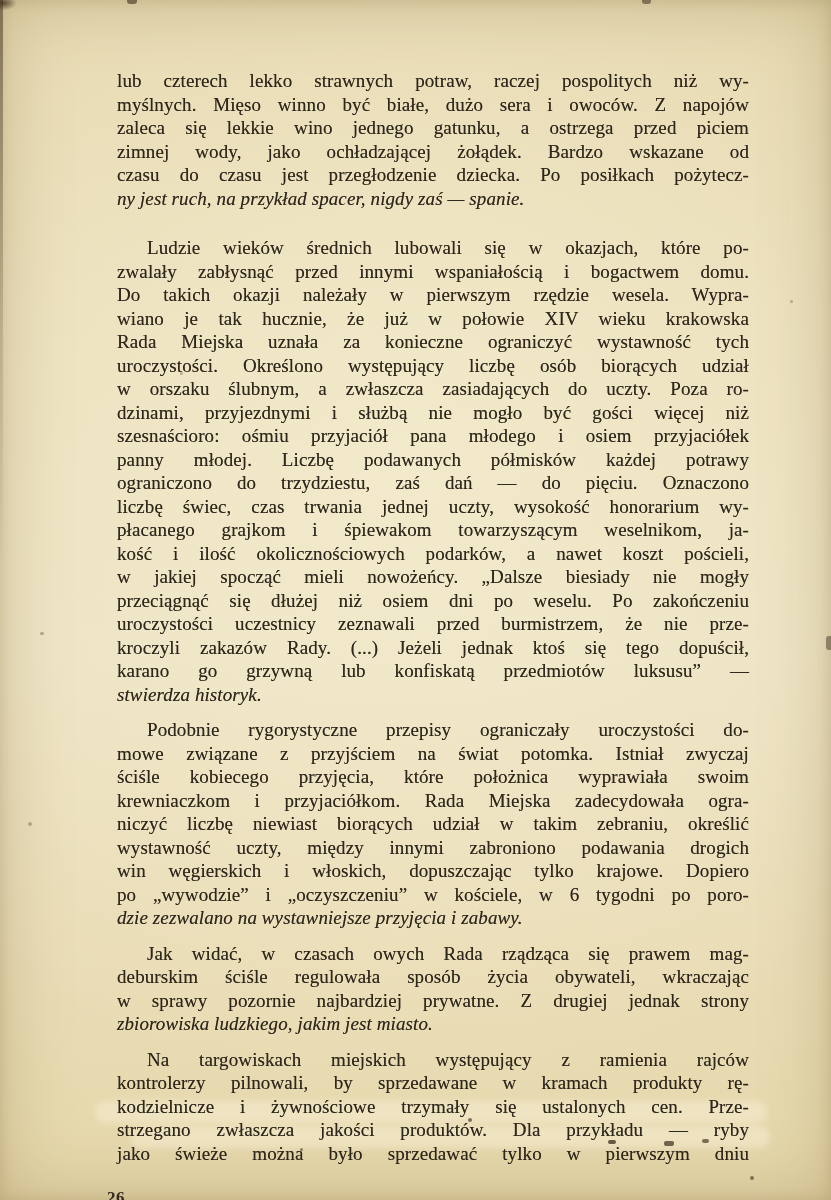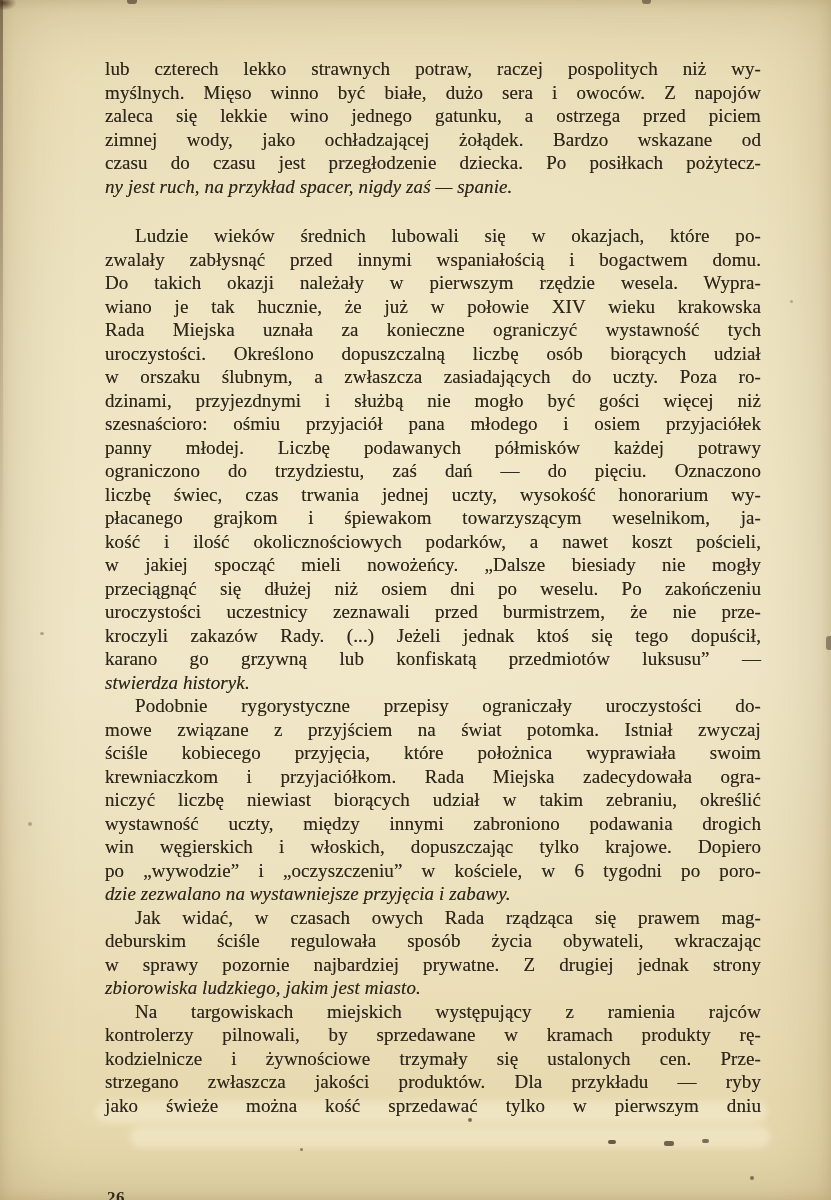--- a/index.html
+++ b/index.html
@@ -16,21 +16,21 @@
     box-shadow:
       inset 0 0 70px rgba(120,90,40,.28),
       inset 0 0 14px rgba(110,80,35,.18);
   }
   .text-column{
     position:absolute;left:105px;top:57px;width:656px;
     font-size:19px;line-height:23.5px;color:#2d261b;
     letter-spacing:.1px;
     text-shadow:0 0 .4px rgba(45,38,27,.55);
   }
-  .para{margin:0;}
+  .para{margin:12px;}
   .para.gap{margin-top:26px;}
   .line{text-align:justify;text-align-last:justify;}
   .line.first{padding-left:30px;}
   .line.last{text-align-last:left;font-style:italic;}
   .pageno{
     position:absolute;left:107px;top:1188px;
     font-size:17px;font-weight:bold;color:#33291c;
     letter-spacing:.5px;
   }
   .mark{position:absolute;pointer-events:none;}
@@ -55,21 +55,21 @@
       <div class="line">zimnej wody, jako ochładzającej żołądek. Bardzo wskazane od</div>
       <div class="line">czasu do czasu jest przegłodzenie dziecka. Po posiłkach pożytecz-</div>
       <div class="line last">ny jest ruch, na przykład spacer, nigdy zaś — spanie.</div>
     </div>
     <div class="para gap">
       <div class="line first">Ludzie wieków średnich lubowali się w okazjach, które po-</div>
       <div class="line">zwalały zabłysnąć przed innymi wspaniałością i bogactwem domu.</div>
       <div class="line">Do takich okazji należały w pierwszym rzędzie wesela. Wypra-</div>
       <div class="line">wiano je tak hucznie, że już w połowie XIV wieku krakowska</div>
       <div class="line">Rada Miejska uznała za konieczne ograniczyć wystawność tych</div>
-      <div class="line">uroczystości. Określono dopuszczalną liczbę osób biorących udział</div>
+      <div class="line">uroczystości. Określono występujący liczbę osób biorących udział</div>
       <div class="line">w orszaku ślubnym, a zwłaszcza zasiadających do uczty. Poza ro-</div>
       <div class="line">dzinami, przyjezdnymi i służbą nie mogło być gości więcej niż</div>
       <div class="line">szesnaścioro: ośmiu przyjaciół pana młodego i osiem przyjaciółek</div>
       <div class="line">panny młodej. Liczbę podawanych półmisków każdej potrawy</div>
       <div class="line">ograniczono do trzydziestu, zaś dań — do pięciu. Oznaczono</div>
       <div class="line">liczbę świec, czas trwania jednej uczty, wysokość honorarium wy-</div>
       <div class="line">płacanego grajkom i śpiewakom towarzyszącym weselnikom, ja-</div>
       <div class="line">kość i ilość okolicznościowych podarków, a nawet koszt pościeli,</div>
       <div class="line">w jakiej spocząć mieli nowożeńcy. „Dalsze biesiady nie mogły</div>
       <div class="line">przeciągnąć się dłużej niż osiem dni po weselu. Po zakończeniu</div>
@@ -93,21 +93,21 @@
       <div class="line first">Jak widać, w czasach owych Rada rządząca się prawem mag-</div>
       <div class="line">deburskim ściśle regulowała sposób życia obywateli, wkraczając</div>
       <div class="line">w sprawy pozornie najbardziej prywatne. Z drugiej jednak strony</div>
       <div class="line last">zbiorowiska ludzkiego, jakim jest miasto.</div>
     </div>
     <div class="para">
       <div class="line first">Na targowiskach miejskich występujący z ramienia rajców</div>
       <div class="line">kontrolerzy pilnowali, by sprzedawane w kramach produkty rę-</div>
       <div class="line">kodzielnicze i żywnościowe trzymały się ustalonych cen. Prze-</div>
       <div class="line">strzegano zwłaszcza jakości produktów. Dla przykładu — ryby</div>
-      <div class="line">jako świeże można kość sprzedawać tylko w pierwszym dniu</div>
+      <div class="line">jako świeże można było sprzedawać tylko w pierwszym dniu</div>
     </div>
   </div>
 
 <div class="pageno">26</div>
 
 <div class="mark" style="left:0;top:0;width:16px;height:10px;background:radial-gradient(ellipse at 20% 30%,rgba(55,35,20,.75),rgba(55,35,20,0) 75%);"></div>
 <div class="mark" style="left:0;top:0;width:3px;height:560px;background:linear-gradient(180deg,rgba(60,40,25,.5),rgba(60,40,25,.15) 60%,rgba(60,40,25,0));"></div>
 <div class="mark" style="left:127px;top:0;width:10px;height:4px;background:rgba(50,35,20,.55);border-radius:0 0 3px 3px;"></div>
 <div class="mark" style="left:642px;top:0;width:9px;height:4px;background:rgba(50,35,20,.5);border-radius:0 0 3px 3px;"></div>
 <div class="mark" style="right:0;top:636px;width:5px;height:14px;background:rgba(55,38,22,.45);border-radius:3px 0 0 3px;"></div>

